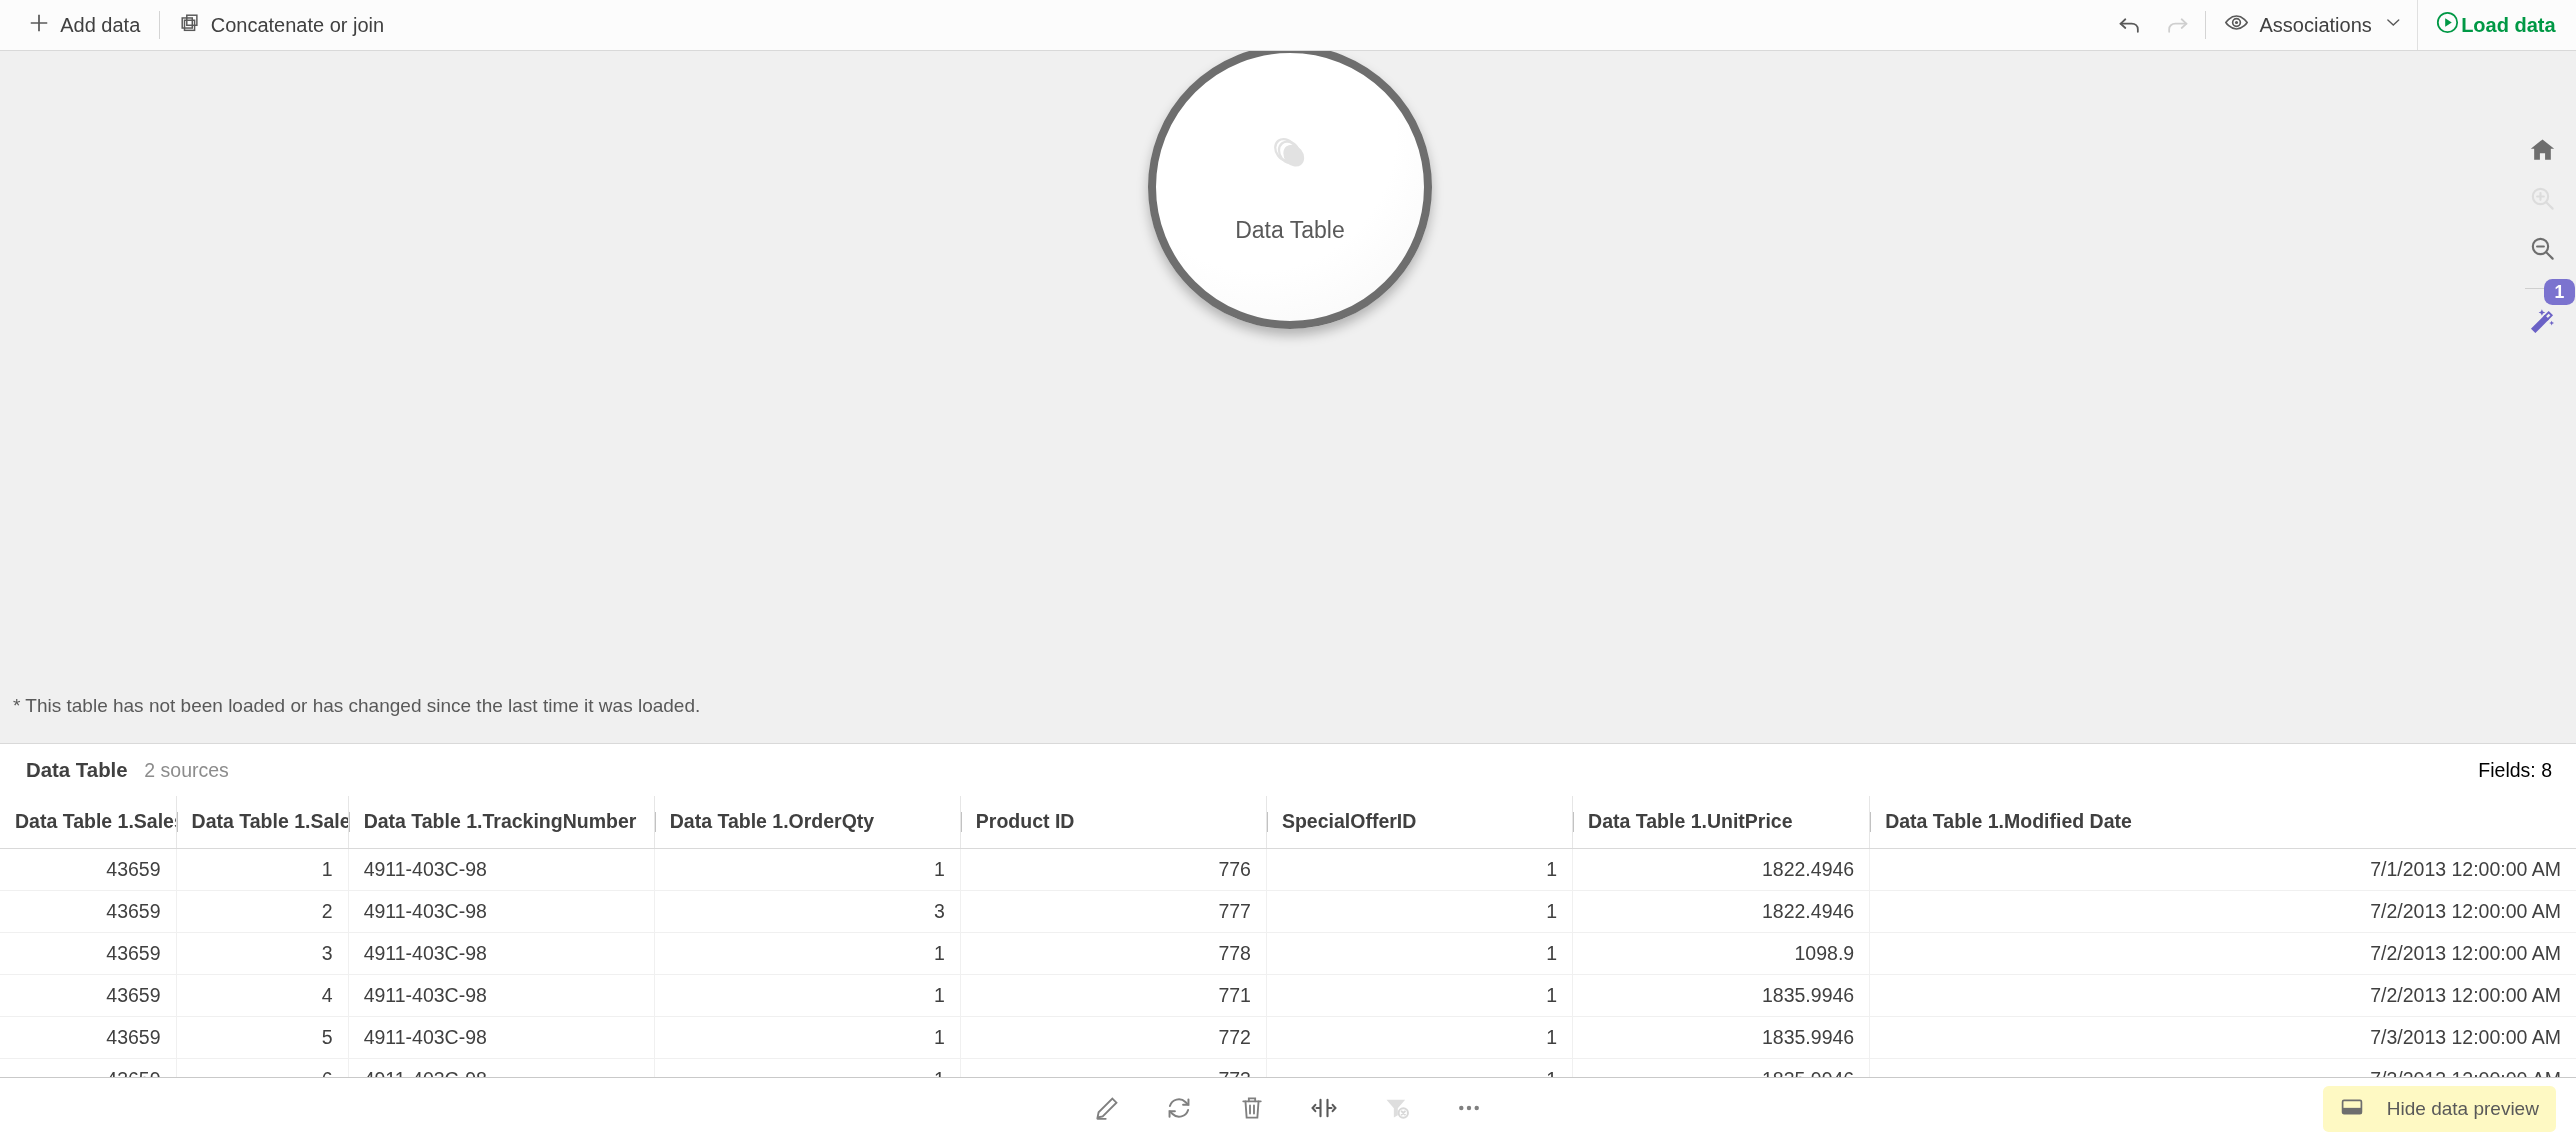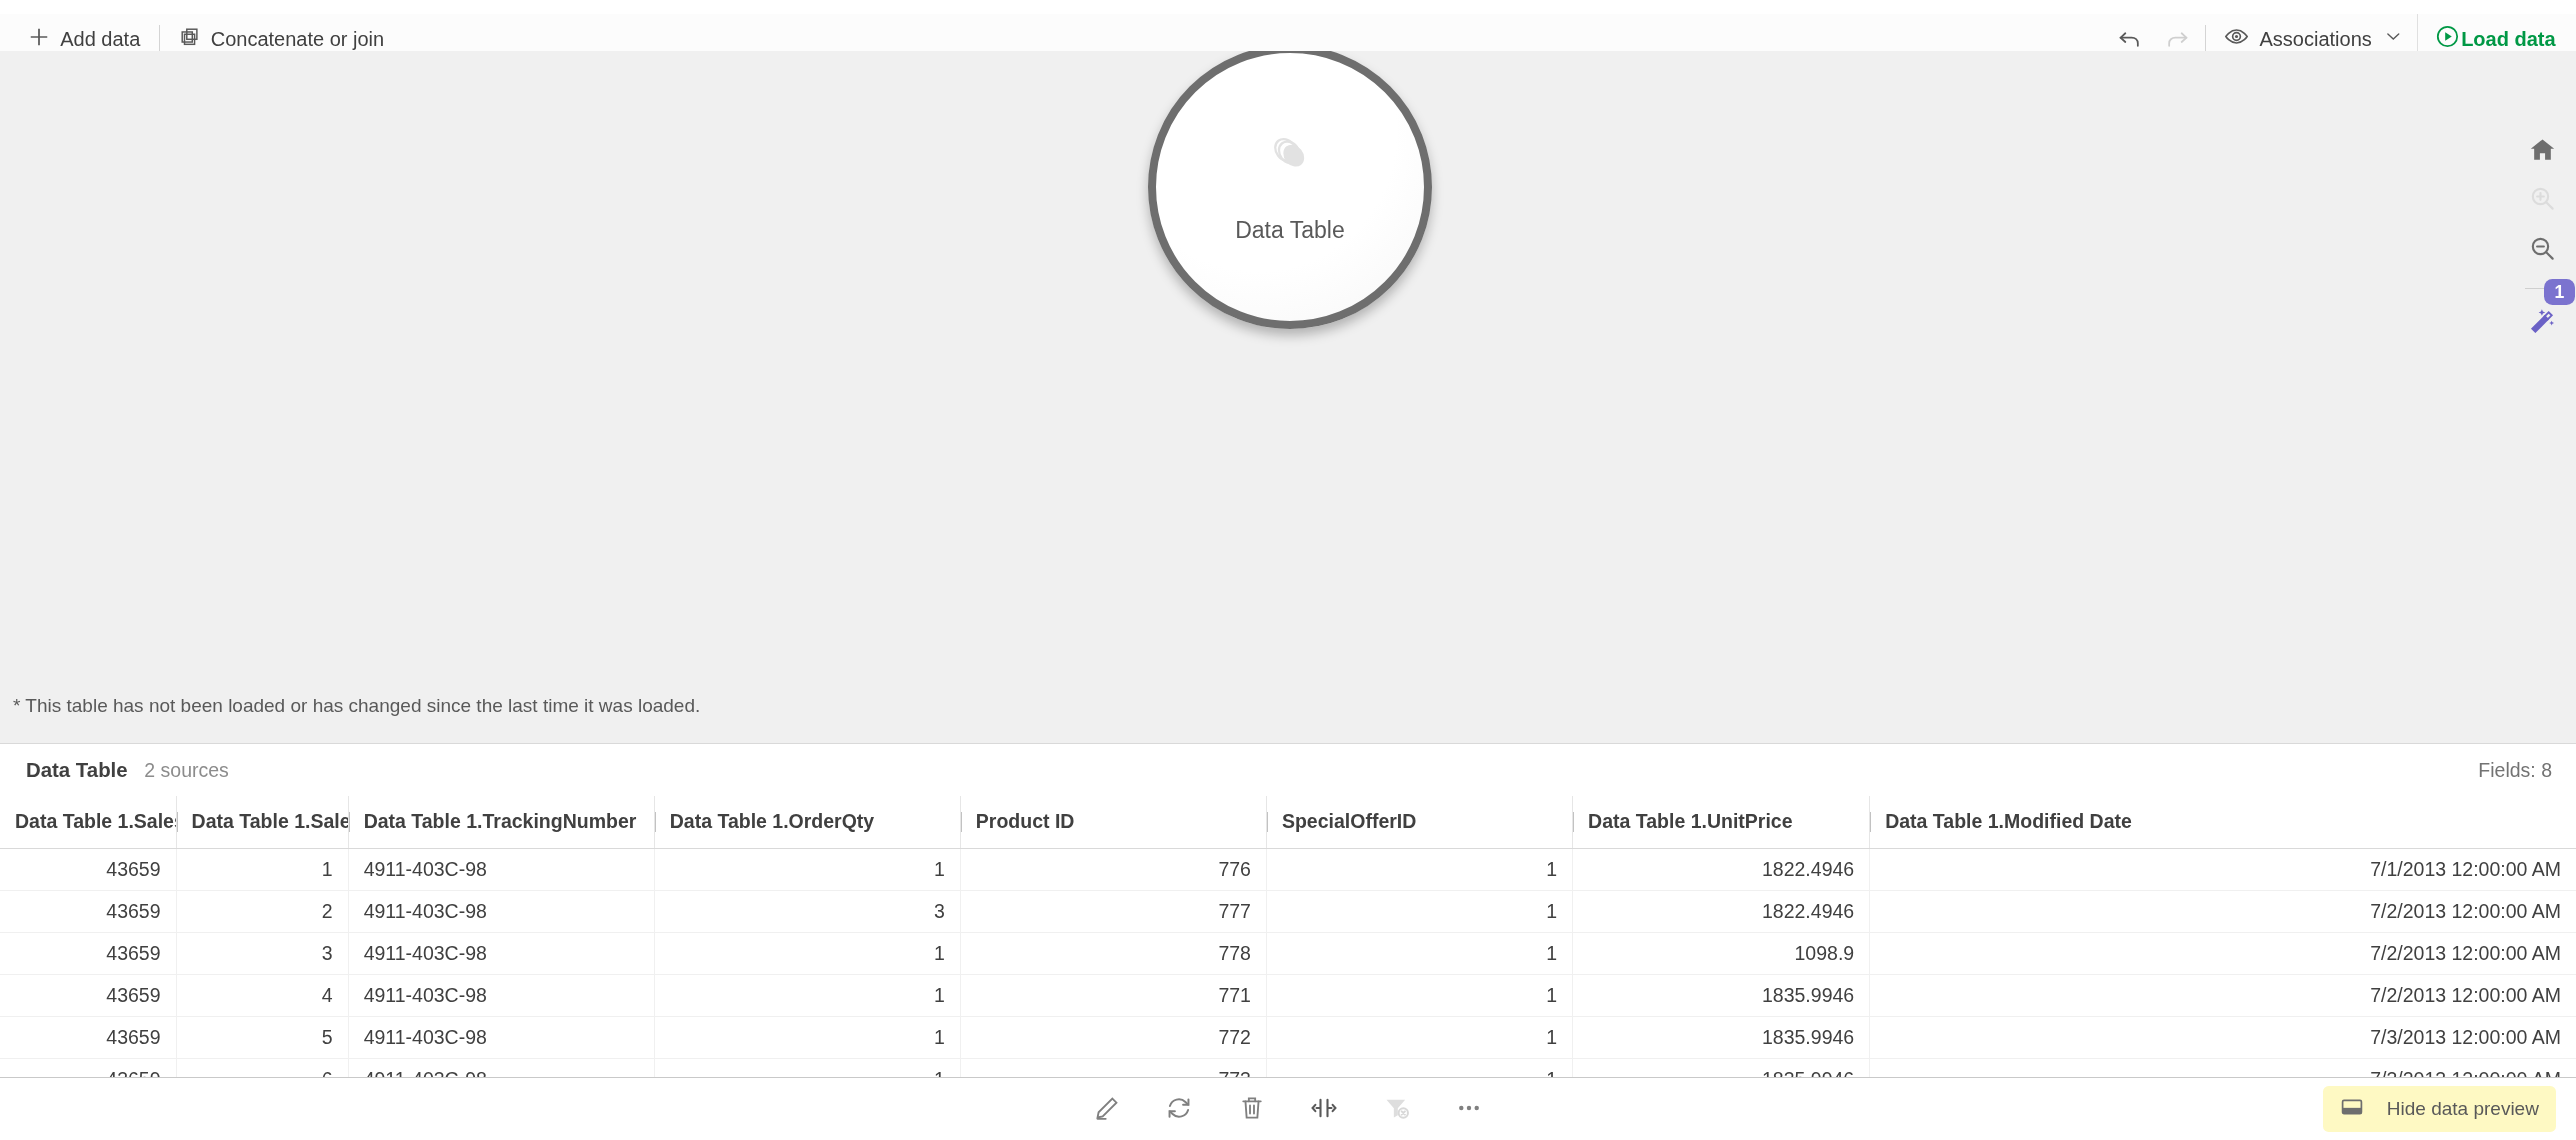--- a/index.html
+++ b/index.html
@@ -6,21 +6,21 @@
   html, body {
     width: 2576px; height: 1140px;
     font-family: "Liberation Sans", sans-serif;
     background: #ffffff;
     overflow: hidden;
   }
   body { position: relative; }
 
   
   #top-toolbar {
-    position: absolute; top: 14px; left: 0;
+    position: absolute; top: 0; left: 0;
     width: 2576px; height: 51px;
     background: #fcfcfc;
     border-bottom: 0.9px solid #d9d9d9;
     display: flex; align-items: center;
   }
   .tb-left { display: flex; align-items: center; height: 100%; padding-left: 13px; }
   .tb-right { display: flex; align-items: center; height: 100%; margin-left: auto; }
   .tb-btn {
     display: flex; align-items: center; gap: 10.2px;
     height: 100%; padding: 0 15px;
@@ -112,21 +112,21 @@
     background: #ffffff;
     border-top: 0.9px solid #d9d9d9;
     overflow: hidden;
   }
   #preview-header {
     height: 52px; display: flex; align-items: center;
     padding: 0 24px 0 26px;
   }
   #preview-title { font-size: 20.4px; font-weight: bold; color: #404040; }
   #preview-sources { font-size: 19.5px; color: #8c8c8c; margin-left: 16.7px; }
-  #preview-fields { margin-left: auto; font-size: 19.5px; color: #737373; }
+  #preview-fields { margin-left: auto; font-size: 19.5px; color: #000000; }
 
   table.grid { width: 2576px; border-collapse: collapse; table-layout: fixed; }
   table.grid th {
     height: 52px;
     font-size: 19.5px; font-weight: bold; color: #404040;
     text-align: left; padding: 0 15px;
     border-bottom: 0.9px solid #d9d9d9;
     border-left: 0.9px solid #e6e6e6;
     white-space: nowrap; overflow: hidden;
     position: relative;

